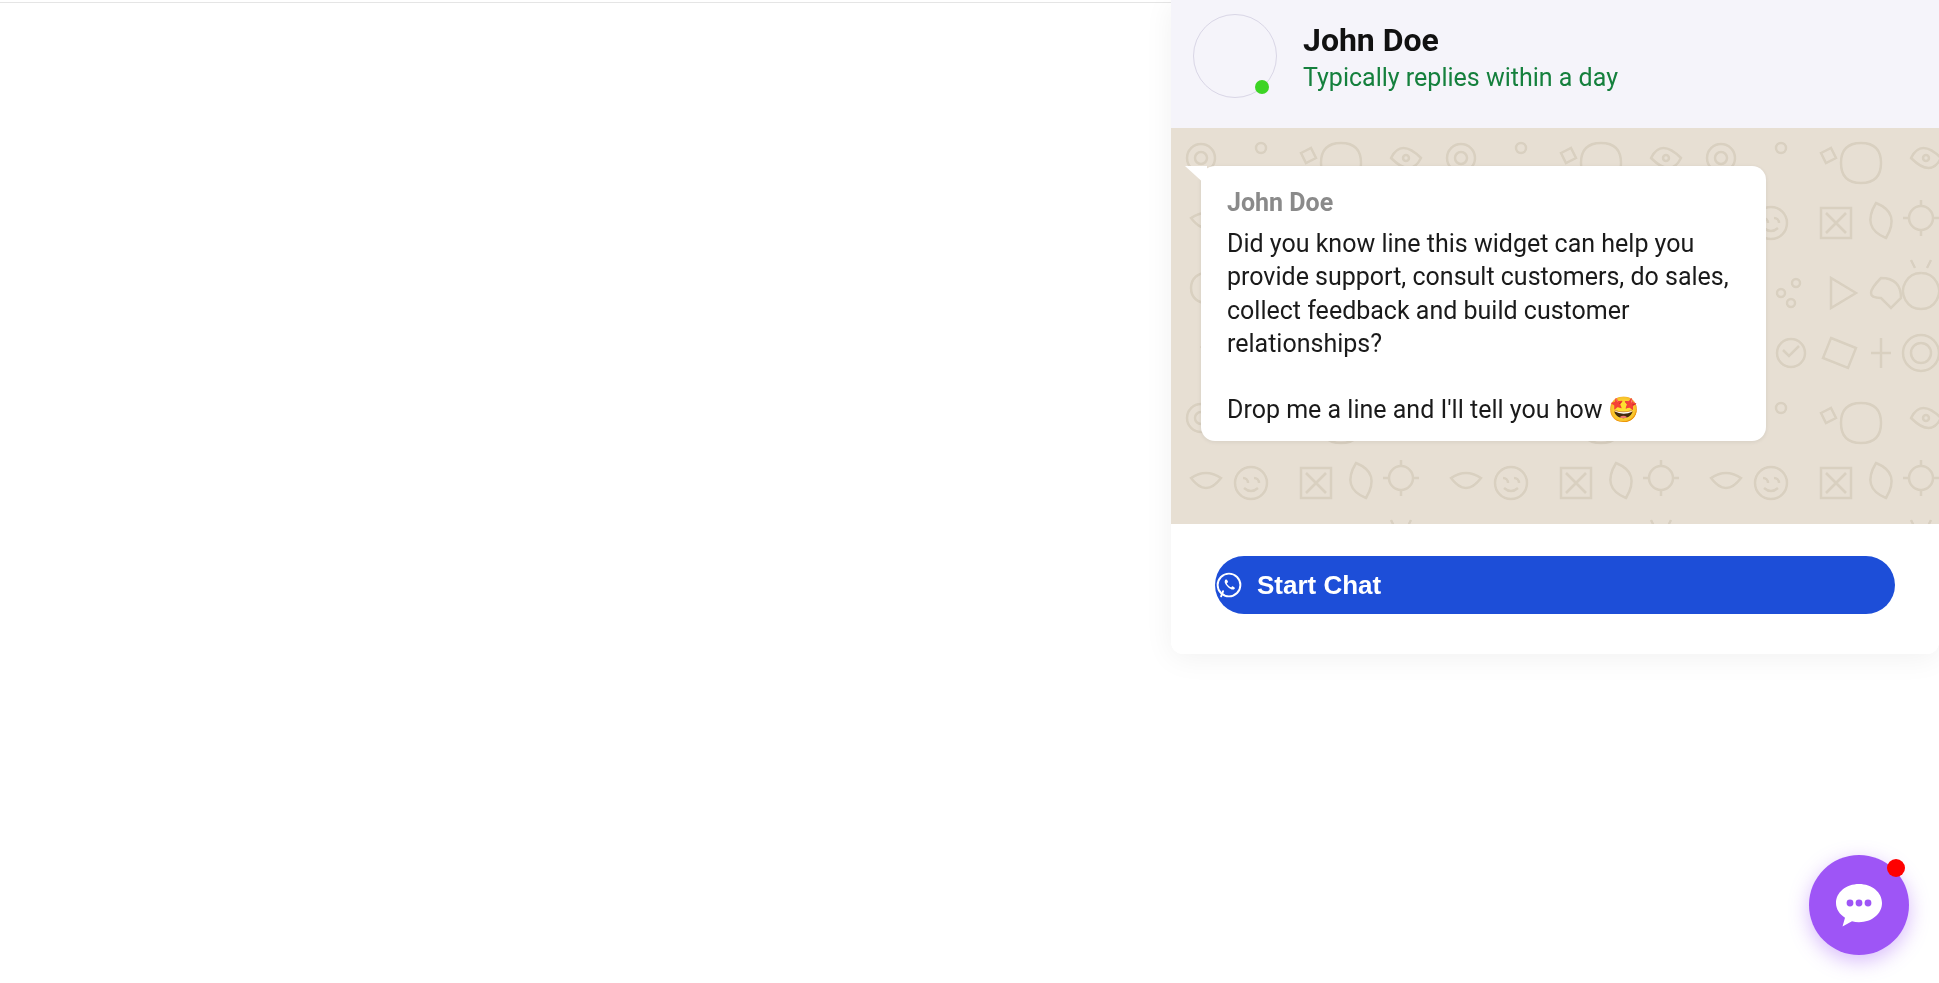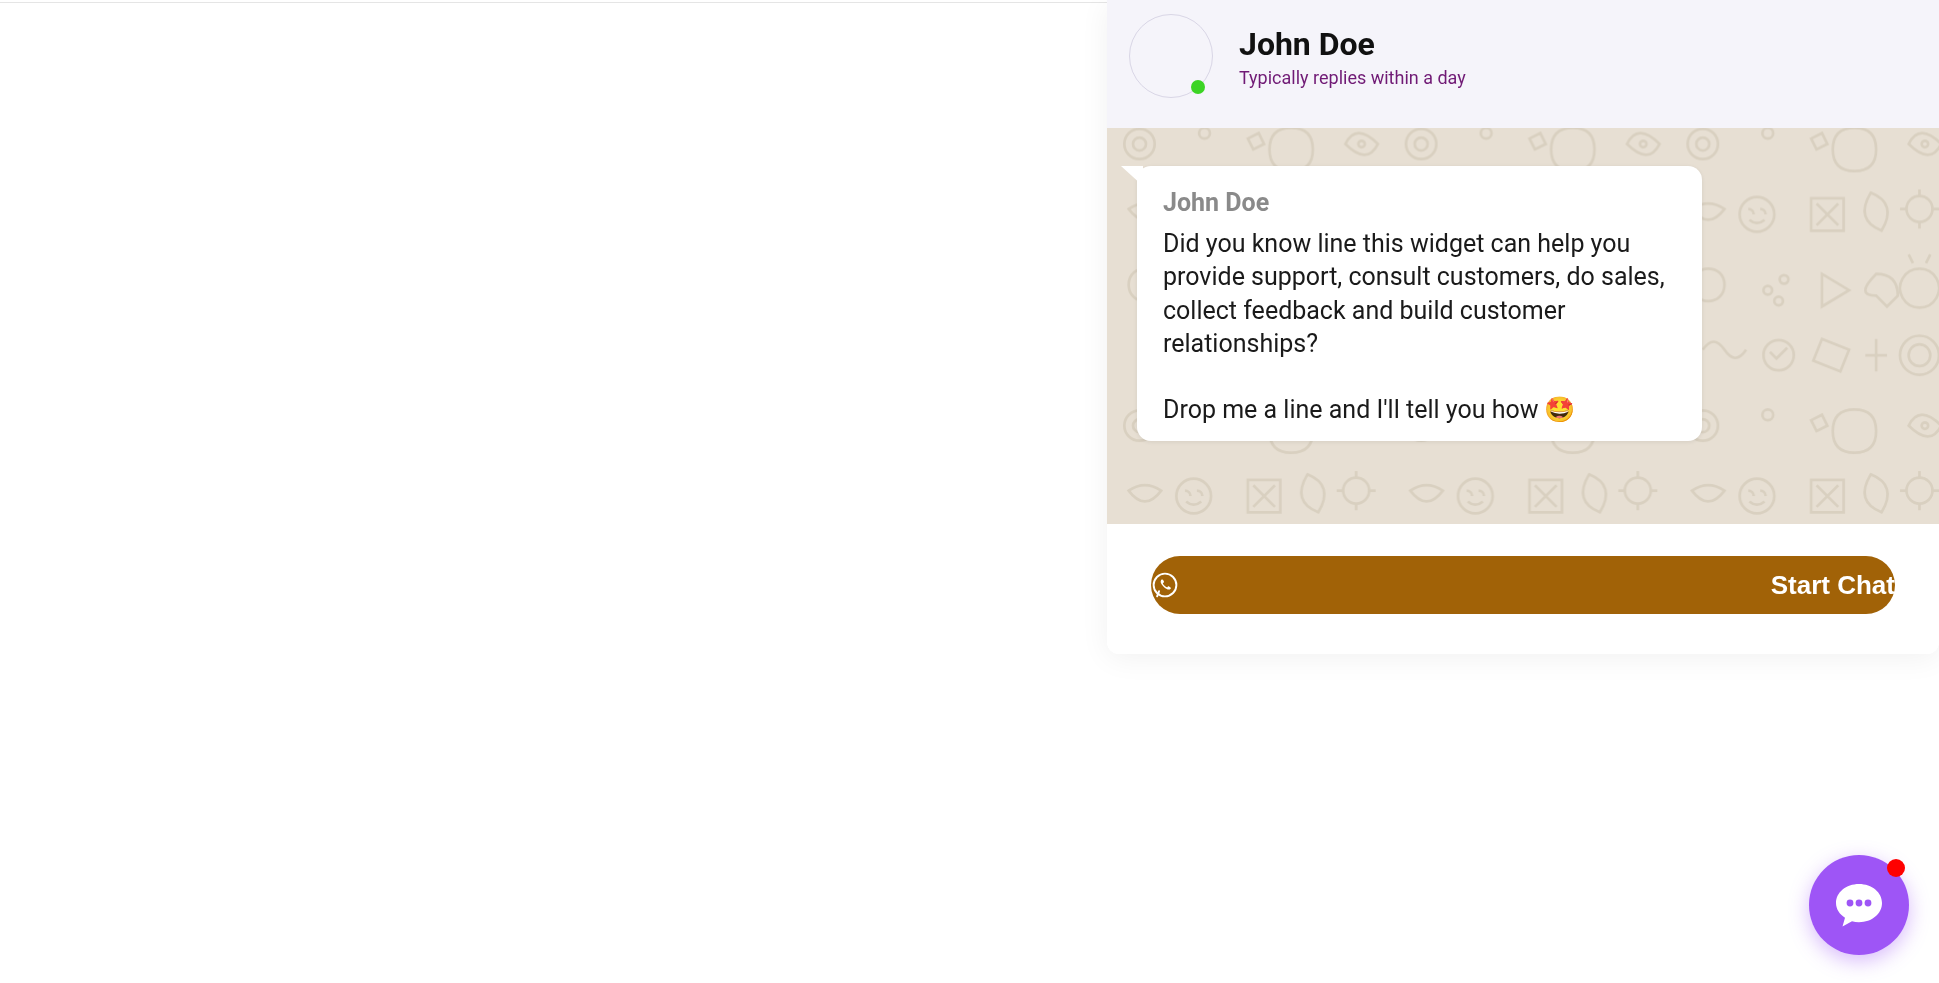--- a/index.html
+++ b/index.html
@@ -20,21 +20,21 @@
       top: 2px;
       left: 0;
       right: 0;
       height: 1px;
       background: #e5e5e5;
     }
     .chat-widget {
       position: absolute;
       top: 0;
       right: 0;
-      width: 832px;
+      width: 768px;
       background: #ffffff;
       border-radius: 0 0 12px 12px;
       overflow: hidden;
       box-shadow: 0 4px 30px rgba(0,0,0,0.06);
     }
     .chat-header {
       background: #f5f4fa;
       padding: 14px 22px 30px 22px;
       display: flex;
       align-items: center;
@@ -65,22 +65,22 @@
       display: flex;
       flex-direction: column;
       gap: 4px;
     }
     .header-name {
       font-size: 32px;
       font-weight: 700;
       color: #111;
     }
     .header-sub {
-      font-size: 18px;
-      color: #701a75;
+      font-size: 25px;
+      color: #15803d;
     }
     .chat-body {
       background: #e7dfd3;
       position: relative;
       min-height: 396px;
       overflow: hidden;
     }
     .chat-body svg.pattern-bg {
       position: absolute;
       inset: 0;
@@ -127,28 +127,29 @@
       font-size: 22px;
       color: #8b8b8b;
       margin-top: 10px;
     }
     .chat-footer {
       background: #ffffff;
       padding: 32px 44px 40px 44px;
     }
     .start-chat-btn {
       width: 100%;
-      background: #a16207;
+      background: #1d4ed8;
       color: #ffffff;
       border: none;
       border-radius: 40px;
       height: 58px;
       display: flex;
       align-items: center;
-      justify-content: space-between;
+      justify-content: flex-start;
+      gap: 14px;
       font-size: 26px;
       font-weight: 700;
       cursor: pointer;
     }
     .whatsapp-icon {
       width: 28px;
       height: 28px;
       flex-shrink: 0;
     }
     .fab {

